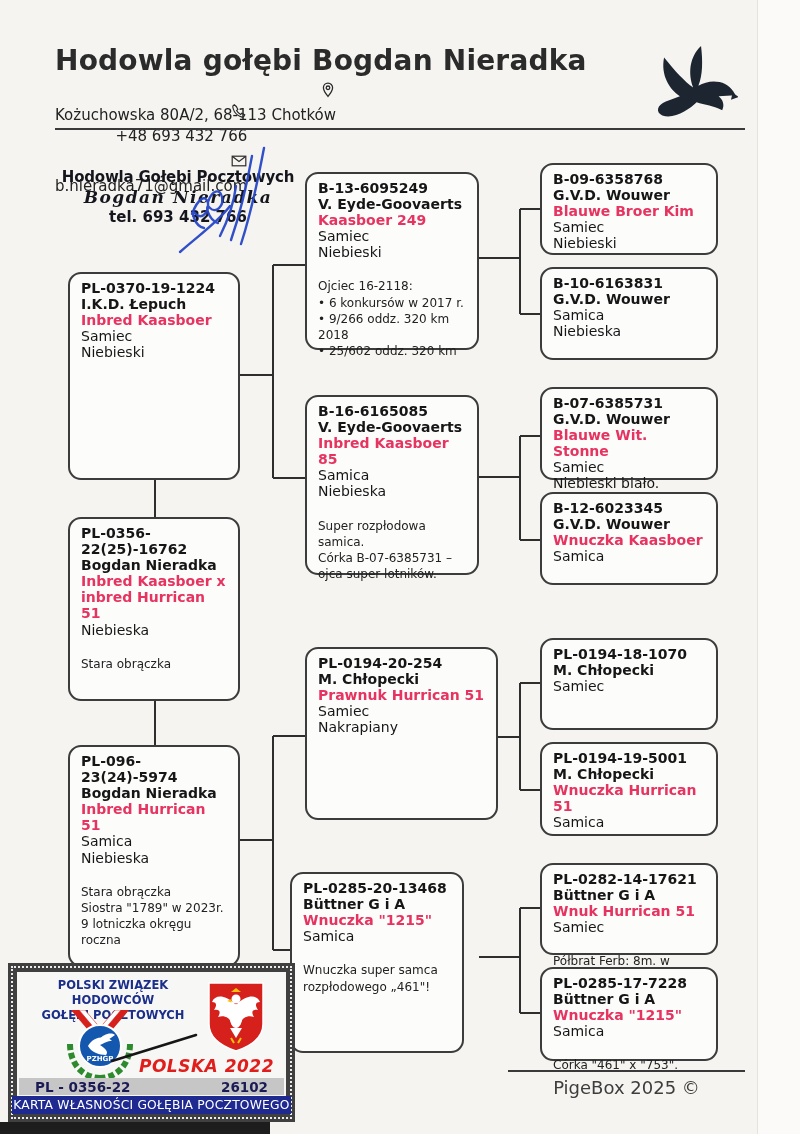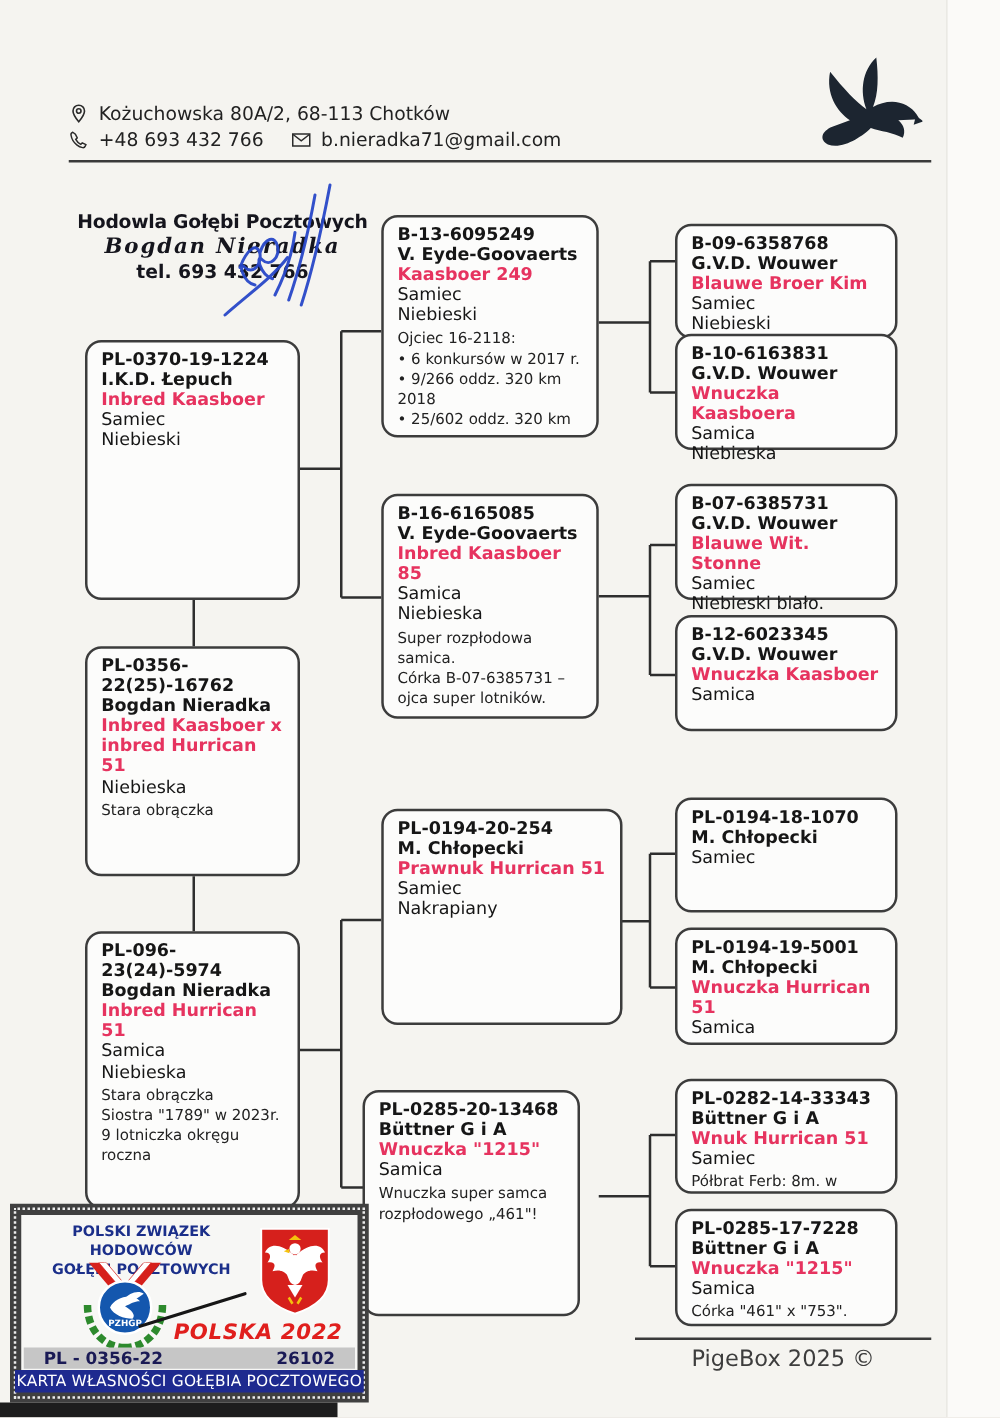--- a/index.html
+++ b/index.html
@@ -2,39 +2,39 @@
 <html style="--accent: #e6335f;"><head>
 <meta charset="utf-8">
 <style>
   html,body{margin:0;padding:0;background:#e8e6e2;}
   .page{position:relative;width:800px;height:1134px;background:#f5f4f0;overflow:hidden;
         font-family:"DejaVu Sans","Liberation Sans",sans-serif;color:#1a1a1a;}
   .right-strip{position:absolute;top:0;right:0;width:42px;height:100%;background:#fbfaf8;border-left:1px solid #e5e3de;}
 
   
   .title{position:absolute;left:55px;top:44px;font-size:28px;font-weight:bold;color:#2b2b2b;letter-spacing:.2px;}
-  .hline{position:absolute;left:55px;display:flex;align-items:center;gap:8px;font-size:15px;color:#222;}
+  .hline{position:absolute;left:55px;display:flex;align-items:flex-end;gap:8px;font-size:15px;color:#222;flex-direction:column;}
   .hicon{width:16px;height:16px;flex:0 0 auto;}
   .hrule{position:absolute;left:55px;top:128px;width:690px;height:0;border-top:2px solid #3a3a3a;}
   .dove{position:absolute;left:650px;top:42px;width:88px;height:82px;}
 
   
   .stamp{position:absolute;left:58px;top:168px;width:240px;text-align:center;color:#15151d;}
   .stamp .s1{font-size:15px;font-weight:bold;letter-spacing:-.2px;}
   .stamp .s2{font-family:"DejaVu Serif","Liberation Serif",serif;font-style:italic;font-weight:bold;font-size:17px;letter-spacing:1.5px;margin-top:1px;}
   .stamp .s3{font-size:15px;font-weight:bold;margin-top:1px;}
   .sig{position:absolute;left:178px;top:140px;width:110px;height:115px;}
 
   
   .pbox{position:absolute;background:#fcfcfb;border:2px solid #3c3c3c;border-radius:13px;
         padding:6px 11px;box-sizing:border-box;}
   .line{font-size:14px;line-height:1.15;color:#161616;}
   .ring,.breeder{font-weight:bold;}
   .pname{font-weight:bold;color:var(--accent,#e6335f);}
-  .notes{font-size:12px;line-height:1.35;white-space:pre-line;margin-top:2px;color:#222;}
+  .notes{font-size:12px;line-height:1.35;white-space:pre-line;margin-top:18px;color:#222;}
   .connectors{position:absolute;left:0;top:0;width:800px;height:1134px;pointer-events:none;}
 
   
   .frule{position:absolute;left:508px;top:1070px;width:237px;border-top:2px solid #3a3a3a;}
   .credit{position:absolute;left:508px;top:1077px;width:237px;text-align:center;font-size:18px;color:#3d3d3d;}
 
   
   .card{position:absolute;left:8px;top:963px;width:287px;height:159px;background:#404040;}
   .card .perf{position:absolute;inset:3px;border:2px dotted rgba(255,255,255,.9);}
   .card .inner{position:absolute;left:9px;top:9px;right:9px;bottom:11px;background:#f7f7f5;}
@@ -51,20 +51,21 @@
                 font-weight:normal;font-size:12.3px;display:flex;align-items:center;justify-content:center;letter-spacing:.2px;}
   .penline{position:absolute;left:0;top:0;width:287px;height:159px;pointer-events:none;}
   .blackstrip{position:absolute;left:0;top:1122px;width:270px;height:12px;background:#1d1d1d;}
 </style>
 </head>
 <body>
 
 <div class="page">
   <div class="right-strip"></div>
 
+  <div class="title">Hodowla gołębi Bogdan Nieradka</div>
   <div class="hline" style="top:82px;">
     <svg class="hicon" viewBox="0 0 16 16">
       <path d="M8 1.2C5.4 1.2 3.4 3.2 3.4 5.8c0 3.2 4.6 8.6 4.6 8.6s4.6-5.4 4.6-8.6C12.6 3.2 10.6 1.2 8 1.2z" fill="none" stroke="#2b2b2b" stroke-width="1.3"></path>
       <circle cx="8" cy="5.8" r="1.8" fill="none" stroke="#2b2b2b" stroke-width="1.3"></circle>
     </svg>
     <span>Kożuchowska 80A/2, 68-113 Chotków</span>
   </div>
   <div class="hline" style="top:103px;">
     <svg class="hicon" viewBox="0 0 16 16">
       <path d="M3.2 1.8C2.3 2.2 1.6 3 1.8 4c.5 3.2 2.2 6 4.6 7.9 1.4 1.1 3 1.9 4.7 2.2 1 .2 1.8-.5 2.2-1.4l.4-1-2.9-1.4-1.2 1.2c-1.7-.9-3.1-2.3-4-4l1.2-1.2L5.3 3.4 3.2 1.8z" fill="none" stroke="#2b2b2b" stroke-width="1.2"></path>
@@ -172,32 +173,31 @@
   <div class="pbox" style="left:290px;top:872px;width:174px;height:181px">
     <div class="line ring">PL-0285-20-13468</div>
     <div class="line breeder">Büttner G i A</div>
     <div class="line pname">Wnuczka "1215"</div>
     <div class="line sex">Samica</div>
 
     <div class="line notes">Wnuczka super samca
 rozpłodowego „461"!</div>
   </div>
 
-  <div class="pbox" style="left:540px;top:179px;width:178px;height:92px">
+  <div class="pbox" style="left:540px;top:163px;width:178px;height:92px">
     <div class="line ring">B-09-6358768</div>
     <div class="line breeder">G.V.D. Wouwer</div>
     <div class="line pname">Blauwe Broer Kim</div>
     <div class="line sex">Samiec</div>
     <div class="line colr">Niebieski</div>
 
   </div>
   <div class="pbox" style="left:540px;top:267px;width:178px;height:93px">
     <div class="line ring">B-10-6163831</div>
     <div class="line breeder">G.V.D. Wouwer</div>
-    <div class="line pname">Wnuczka Kaasboera</div>
     <div class="line sex">Samica</div>
     <div class="line colr">Niebieska</div>
 
   </div>
   <div class="pbox" style="left:540px;top:387px;width:178px;height:93px">
     <div class="line ring">B-07-6385731</div>
     <div class="line breeder">G.V.D. Wouwer</div>
     <div class="line pname">Blauwe Wit. Stonne</div>
     <div class="line sex">Samiec</div>
     <div class="line colr">Niebieski biało.</div>
@@ -218,21 +218,21 @@
 
   </div>
   <div class="pbox" style="left:540px;top:742px;width:178px;height:94px">
     <div class="line ring">PL-0194-19-5001</div>
     <div class="line breeder">M. Chłopecki</div>
     <div class="line pname">Wnuczka Hurrican 51</div>
     <div class="line sex">Samica</div>
 
   </div>
   <div class="pbox" style="left:540px;top:863px;width:178px;height:92px">
-    <div class="line ring">PL-0282-14-33343</div>
+    <div class="line ring">PL-0282-14-17621</div>
     <div class="line breeder">Büttner G i A</div>
     <div class="line pname">Wnuk Hurrican 51</div>
     <div class="line sex">Samiec</div>
 
     <div class="line notes">Półbrat Ferb: 8m. w</div>
   </div>
   <div class="pbox" style="left:540px;top:967px;width:178px;height:94px">
     <div class="line ring">PL-0285-17-7228</div>
     <div class="line breeder">Büttner G i A</div>
     <div class="line pname">Wnuczka "1215"</div>

